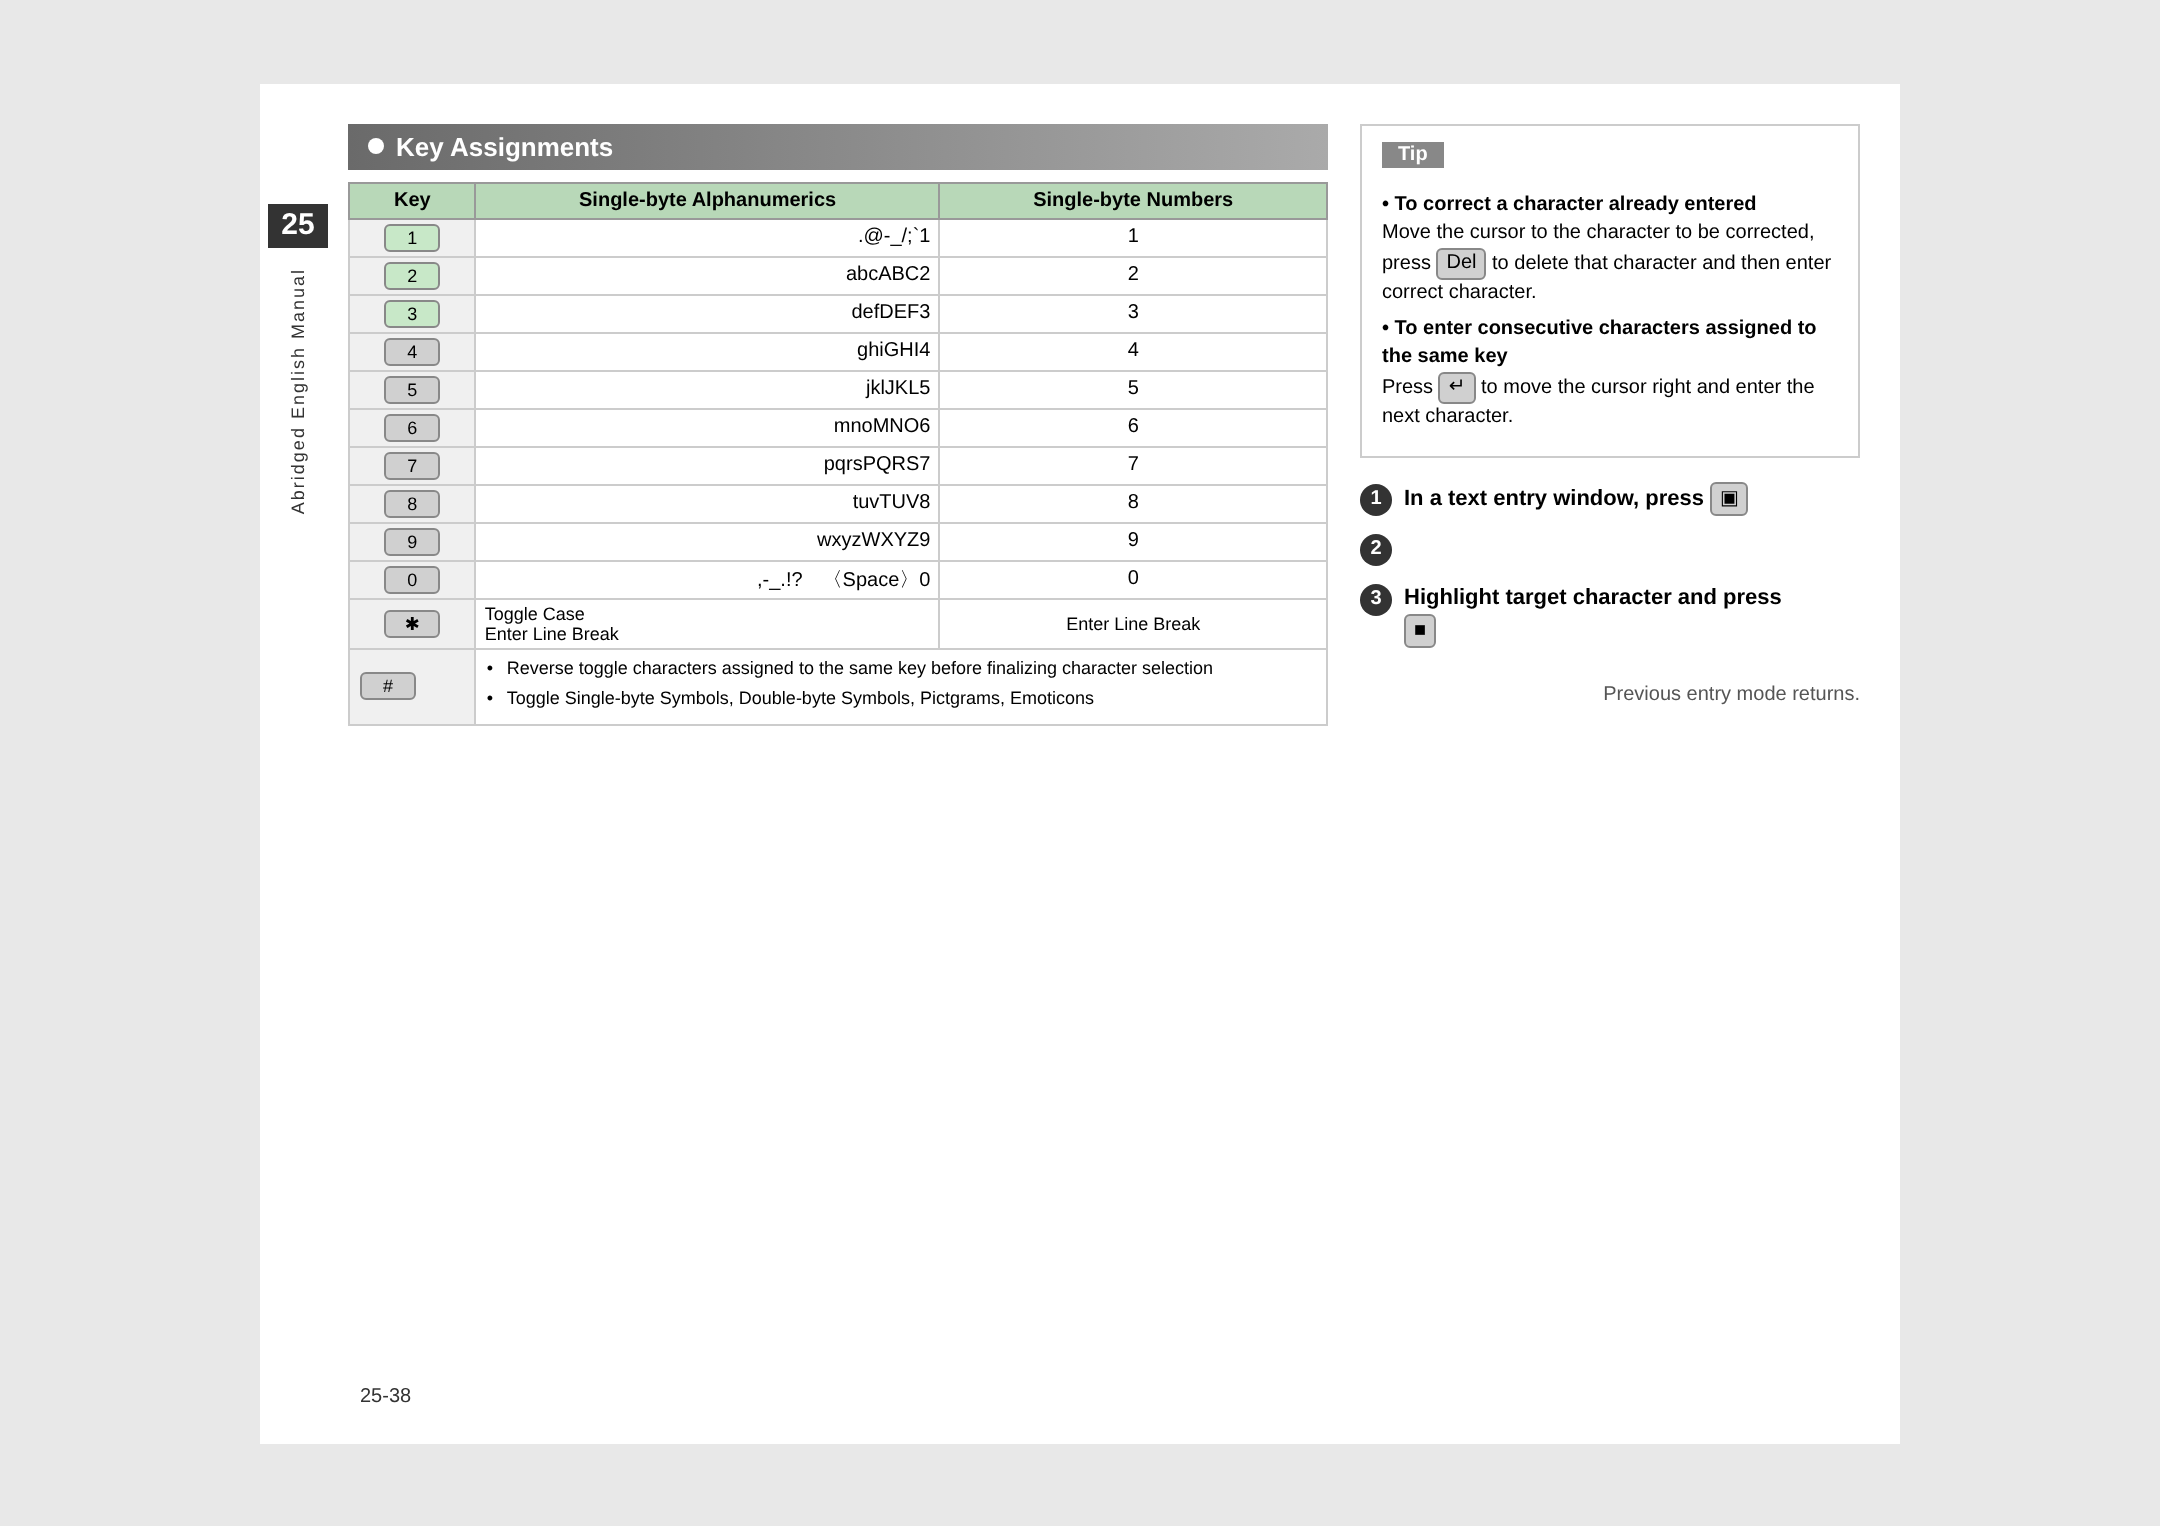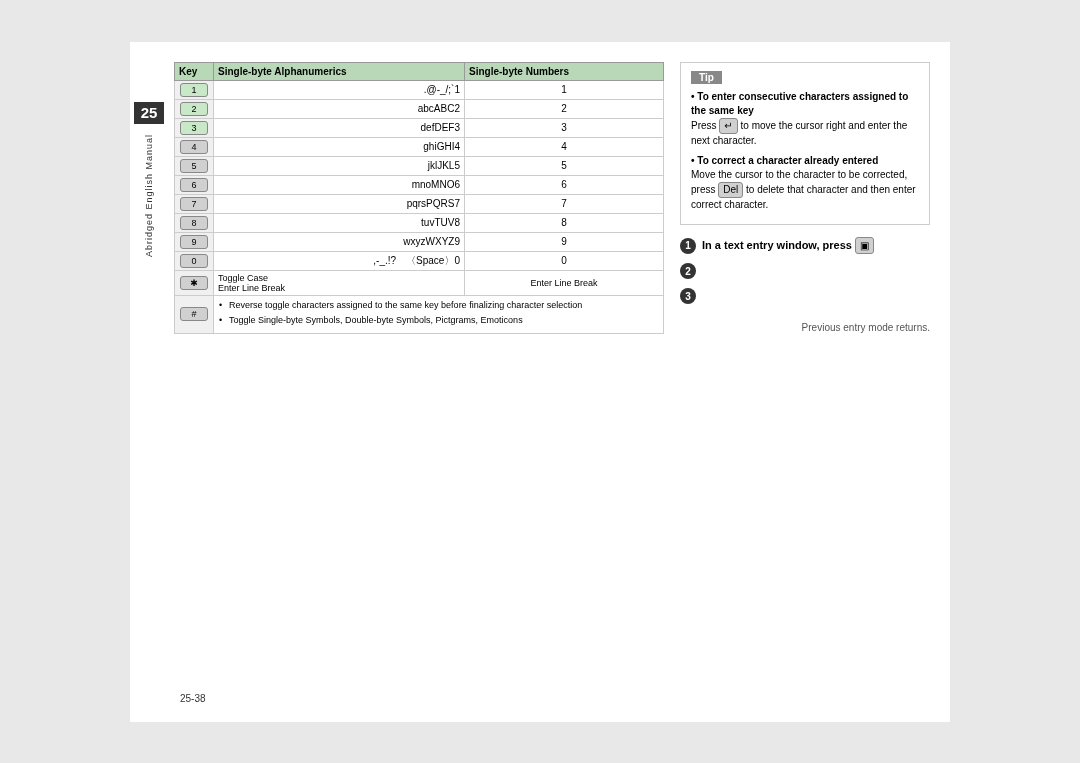--- a/index.html
+++ b/index.html
@@ -97,22 +97,22 @@
     }
     
     .key-table {
       width: 100%;
       border-collapse: collapse;
       font-size: 10px;
     }
     .key-table th {
       background: #b8d8b8;
       border: 1px solid #999;
-      padding: 3px 4px;
-      text-align: left;
+      padding: 3px 22px;
+      text-align: center;
       font-size: 10px;
       font-weight: bold;
     }
     .key-table td {
       border: 1px solid #ccc;
       padding: 2px 4px;
       text-align: center;
       font-size: 10px;
     }
     .key-table td.key-cell {
@@ -254,20 +254,24 @@
 <div class="page">
 
   <div class="sidebar">
     <div class="sidebar-num">25</div>
     <div class="sidebar-text">Abridged English Manual</div>
   </div>
 
   <div class="main-content">
 
     <div class="left-panel">
+      <div class="section-header">
+        <span class="section-header-dot"></span>
+        <span>Key Assignments</span>
+      </div>
 
       <table class="key-table">
         <thead>
           <tr>
             <th>Key</th>
             <th>Single-byte Alphanumerics</th>
             <th>Single-byte Numbers</th>
           </tr>
         </thead>
         <tbody id="table-body">
@@ -337,44 +341,48 @@
               </td>
             </tr>
           </tbody>
       </table>
     </div>
 
     <div class="right-panel">
 
       <div class="tip-box">
         <div class="tip-label">Tip</div>
+        <p style="margin-top:6px;">
+          <span class="tip-section-title">• To correct a character already entered</span><br>
+          Move the cursor to the character to be corrected, press <span class="inline-key">Del</span> to delete that character and then enter correct character.
+        </p>
         <p>
           <span class="tip-section-title">• To enter consecutive characters assigned to the same key</span><br>
           Press <span class="inline-key">↵</span> to move the cursor right and enter the next character.
-        </p>
-        <p style="margin-top:6px;">
-          <span class="tip-section-title">• To correct a character already entered</span><br>
-          Move the cursor to the character to be corrected, press <span class="inline-key">Del</span> to delete that character and then enter correct character.
         </p>
       </div>
 
 
       <div class="steps">
         <div class="step">
           <div class="step-num">1</div>
           <div class="step-content">
             <strong>In a text entry window, press</strong>
             <span class="inline-key">▣</span>
           </div>
         </div>
         <div class="step">
           <div class="step-num">2</div>
         </div>
         <div class="step">
           <div class="step-num">3</div>
+          <div class="step-content">
+            <strong>Highlight target character and press</strong><br>
+            <span class="inline-key">■</span>
+          </div>
         </div>
       </div>
 
       <div class="prev-entry">Previous entry mode returns.</div>
     </div>
   </div>
 
   <div class="page-number">25-38</div>
 </div>
 

